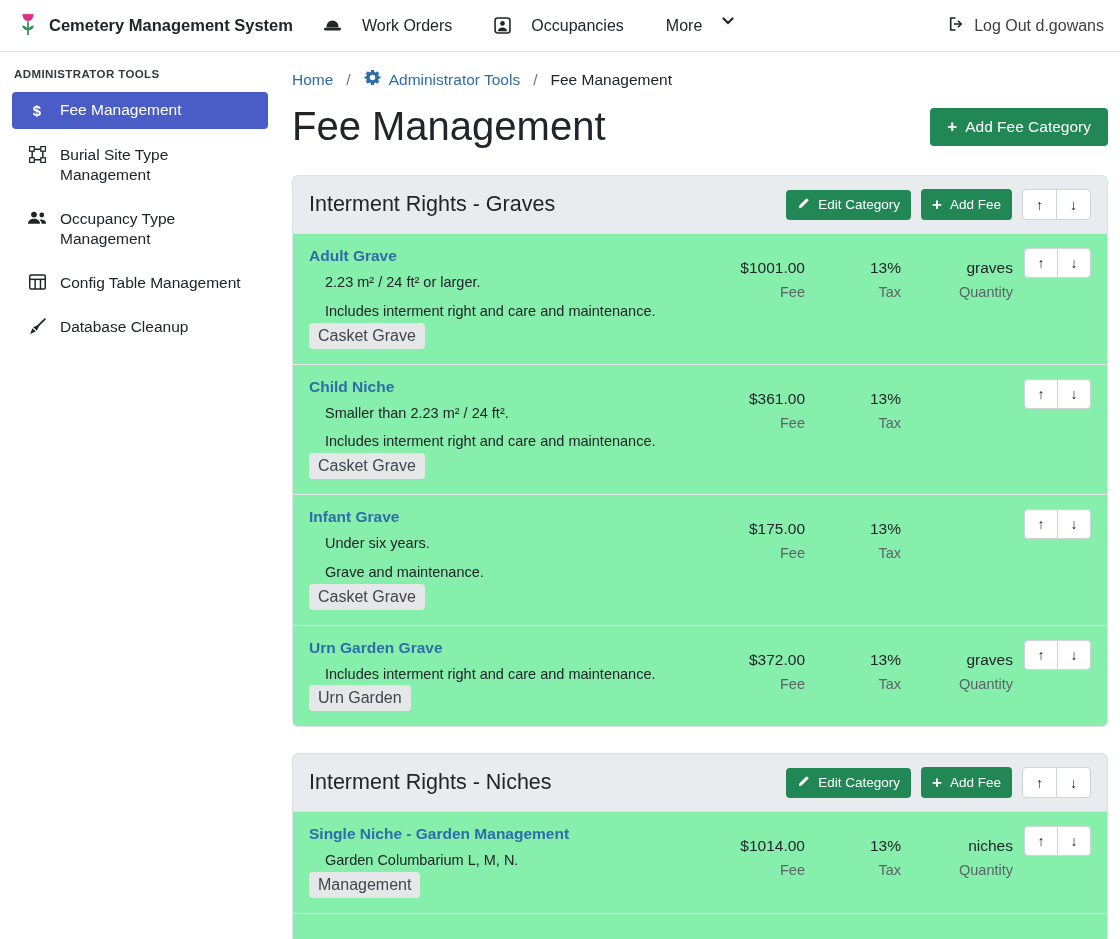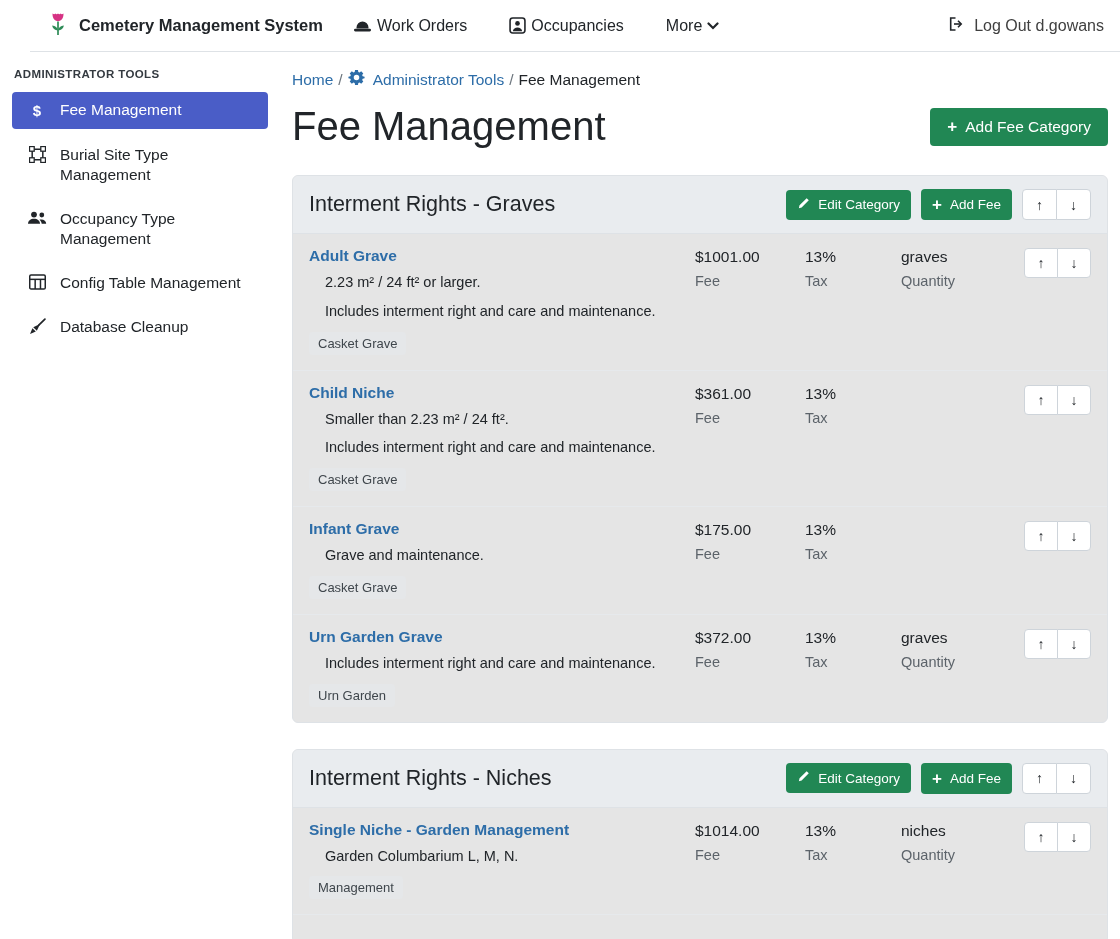--- a/index.html
+++ b/index.html
@@ -7,60 +7,60 @@
   body {
     width:1120px; height:939px; overflow:hidden;
     font-family:"Liberation Sans", sans-serif;
     color:#212529; background:#fff; font-size:15px;
   }
   a { text-decoration:none; }
 
   
   .navbar {
     height:52px; display:flex; align-items:center;
-    padding:0 16px; border-bottom:1px solid #dee2e6; background:#fff;margin-left:30px;
+    padding:0 16px; border-bottom:1px solid #dee2e6; background:#fff;
   }
   .brand { display:flex; align-items:center; gap:9px; font-weight:700; font-size:16.5px; color:#212529; cursor:pointer; }
   .nav-links { display:flex; align-items:center; gap:42px; margin-left:30px; }
-  .nav-link { display:flex; align-items:center; gap:5px; font-size:16px; color:#212529; cursor:pointer; }
+  .nav-link { display:flex; gap:20px; font-size:16px; color:#212529; cursor:pointer; }
   .nav-link svg { display:block; }
   .logout { margin-left:auto; display:flex; align-items:center; gap:9px; font-size:16px; color:#404040; cursor:pointer; }
 
   
   .layout { display:flex; align-items:flex-start; }
   .sidebar { width:280px; flex:none; padding:10px 12px; }
   .sidebar-header { font-size:11.5px; font-weight:700; letter-spacing:.4px; color:#343a40; margin:6px 2px 12px; }
   .side-item {
     display:flex; align-items:flex-start; gap:12px;
     padding:8px 16px 8px 14px; margin-bottom:8px;
     border-radius:4px; font-size:15.5px; line-height:20px; color:#212529; cursor:pointer;
   }
   .side-item .sicon { width:22px; flex:none; display:flex; justify-content:center; margin-top:1px; }
   .side-item.active { background:#4a5dc7; color:#fff; }
   .dollar { font-weight:700; font-size:15px; }
 
   .main { flex:1; min-width:0; padding:14px 12px 0 12px; }
 
   
-  .breadcrumb { display:flex; align-items:center; gap:5px; font-size:15.5px; padding-top:3px; }
+  .breadcrumb { display:flex; align-items:center; gap:13px; font-size:15.5px; padding-top:3px; }
   .crumb-link { color:#2d6da8; cursor:pointer; display:flex; align-items:center; gap:8px; }
   .crumb-sep { color:#6c757d; }
   .crumb-current { color:#212529; }
 
   
   .title-row { display:flex; align-items:center; justify-content:space-between; margin-top:14px; }
   .page-title { font-size:40px; font-weight:500; margin:0; color:#212529; }
   .btn { border:none; cursor:pointer; font-family:inherit; }
   .btn-success { background:#218754; color:#fff; border-radius:4px; display:inline-flex; align-items:center; gap:8px; }
   .btn-lg { padding:10px 17px; font-size:15.5px; }
   .btn-sm { padding:7px 11px; font-size:13.5px; }
   .plus-glyph { font-weight:700; font-size:17px; line-height:1; }
 
   
-  .card { border:1px solid #dee2e6; border-radius:6px; margin-top:26px; background:#e5e5e5; overflow:hidden; }
+  .card { border:1px solid #dee2e6; border-radius:6px; margin-top:26px; background:#86efac; overflow:hidden; }
   .card-header {
     display:flex; align-items:center; gap:10px;
     background:#e9ecef; padding:13px 16px; border-bottom:1px solid #dee2e6;
   }
   .card-title { flex:1; font-size:21.5px; font-weight:500; color:#212529; }
 
   .arrow-group { display:flex; }
   .abtn {
     width:35px; height:31px; background:#fff; border:1px solid #ced4da;
     display:flex; align-items:center; justify-content:center;
@@ -69,24 +69,24 @@
   .abtn + .abtn { margin-left:-1px; }
   .abtn:first-child { border-radius:4px 0 0 4px; }
   .abtn:last-child { border-radius:0 4px 4px 0; }
 
   .fee-row { display:flex; align-items:flex-start; padding:13px 16px 15px; }
   .fee-row + .fee-row { border-top:1px solid #e6e9ec; }
   .fee-main { flex:1; min-width:0; padding-right:8px; }
   .fee-name { display:inline-block; color:#2d6da8; font-weight:700; font-size:15.5px; cursor:pointer; }
   .fee-desc { margin:7px 16px 0; font-size:14.5px; line-height:1.5; color:#212529; }
   .tag-badge {
-    display:inline-block; margin-top:9px; background:#e5e7e9; color:#3f464c;
-    font-size:13px; padding:4px 9px; border-radius:4px;
-  }
-  .col { text-align:left; padding-top:1px; }
+    display:inline-block; background:#e5e7e9; color:#3f464c;
+    font-size:16px; padding:4px 9px; border-radius:4px;
+  }
+  .col { text-align:right; padding-top:1px;margin-top:11px; }
   .col .val { font-size:15.5px; color:#212529; }
   .col .lbl { font-size:14.5px; color:#5c636a; margin-top:7px; }
   .col-fee { width:110px; }
   .col-tax { width:96px; }
   .col-qty { width:112px; }
   .row-arrows { width:78px; display:flex; justify-content:flex-end; padding-top:1px; }
   .row-arrows .abtn { width:34px; height:30px; }
 </style>
 </head>
 <body>
@@ -308,20 +308,21 @@
             </button>
           <button class="abtn">
               <span>↓</span>
             </button>
         </div>
       </div>
 
       <div class="fee-row">
         <div class="fee-main">
           <a class="fee-name">Infant Grave</a>
+          <div class="fee-desc">Under six years.</div>
           <div class="fee-desc">Grave and maintenance.</div>
           <span class="tag-badge">Casket Grave</span>
         </div>
         <div class="col col-fee">
           <div class="val">$175.00</div>
           <div class="lbl">Fee</div>
         </div>
         <div class="col col-tax">
           <div class="val">13%</div>
           <div class="lbl">Tax</div>

